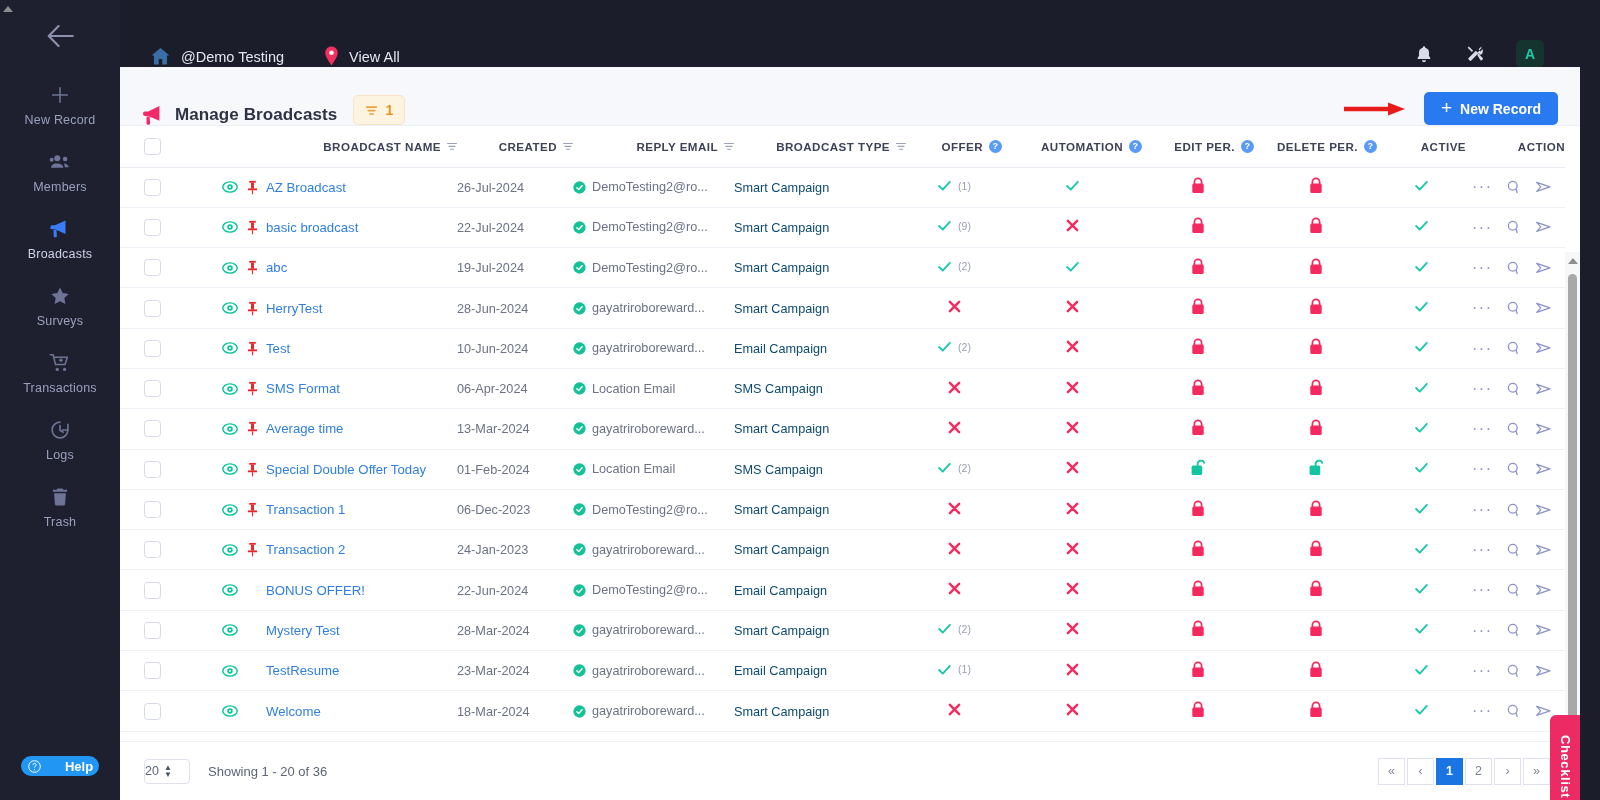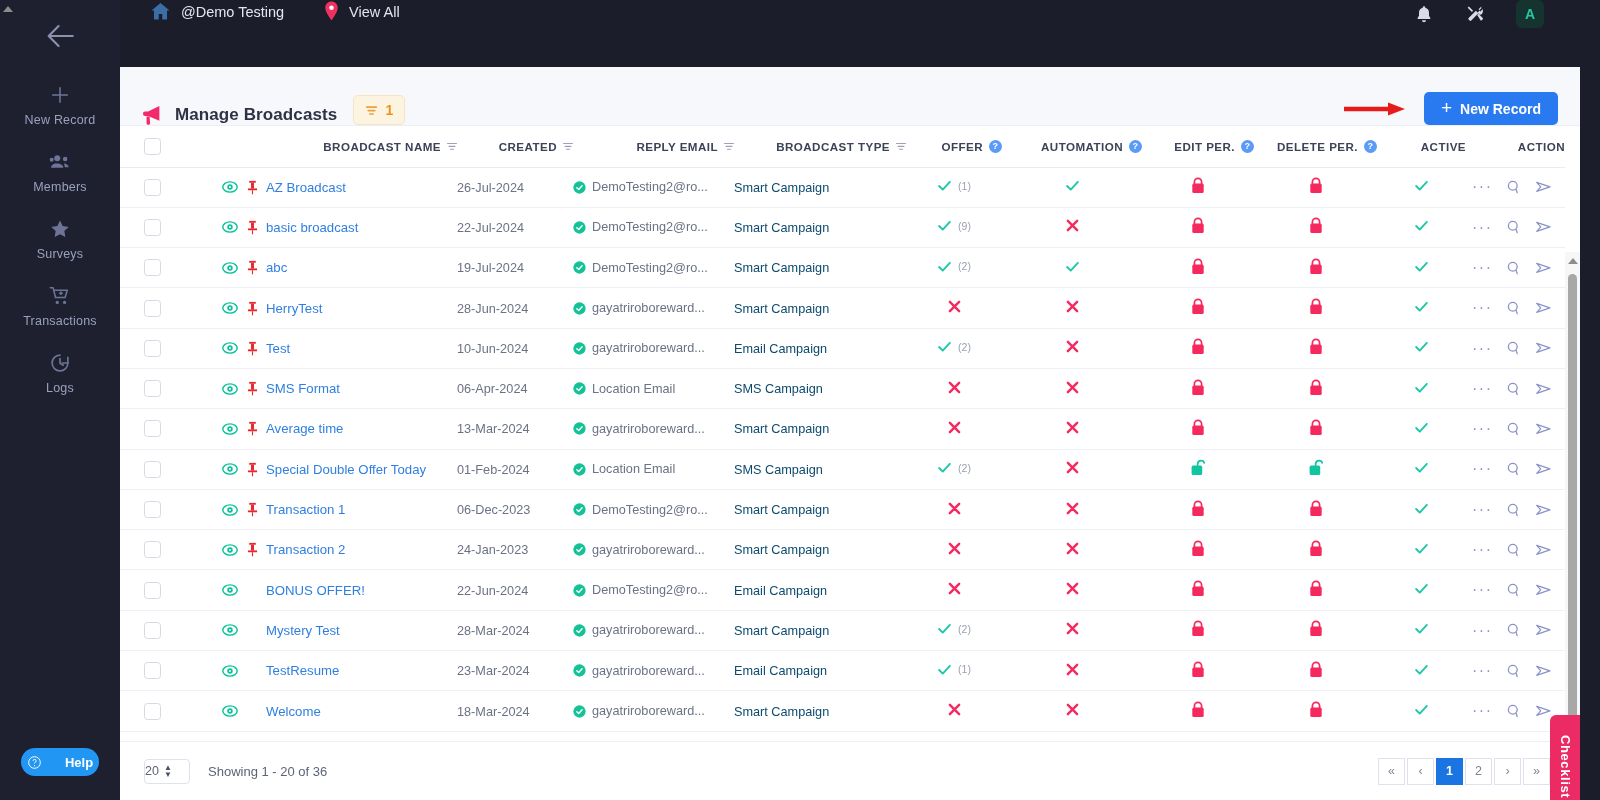--- a/index.html
+++ b/index.html
@@ -24,31 +24,31 @@
     display: flex; flex-direction: column; align-items: center; justify-content: center;
     gap: 7px; cursor: pointer; color: #868ba8;
   }
   .side-item .s-ico { height: 22px; display:flex; align-items:center; justify-content:center; }
   .side-item .s-ico svg { width: 22px; height: 22px; fill: #6d7495; }
   .side-item .s-lbl { font-size: 12.5px; letter-spacing: .2px; color: #9aa0bd; white-space: nowrap; }
   .side-item.active .s-ico svg { fill: #3b7cf6; }
   .side-item.active .s-lbl { color: #ced3e8; }
   #help-btn {
     position: absolute; left: 21px; bottom: 24px;
-    width: 78px; height: 28px; border-radius: 17px;
+    width: 78px; height: 20px; border-radius: 17px;
     background: #2196f3; color: #fff; font-size: 13px; font-weight: bold;
     display: flex; align-items: center; justify-content: center; gap: 23px;
     cursor: pointer;
   }
   #help-btn svg { width: 15px; height: 15px; fill: none; stroke: #fff; stroke-width: 1.6; }
 
   
   #topbar {
     position: absolute; left: 120px; top: 0; width: 1460px; height: 68px;
-    background: #1b1d2a; display: flex; align-items: flex-start;
+    background: #1b1d2a; display: flex; align-items: flex-end;
   }
   .tb-item { display:flex; align-items:center; gap: 9px; cursor: pointer; }
   #tb-home { margin-left: 29px; }
   #tb-home svg { width: 23px; height: 23px; fill: #3b6ea5; }
   #tb-home .t { color: #e4e6ef; font-size: 14.5px; }
   #tb-view { margin-left: 39px; }
   #tb-view svg { width: 17px; height: 23px; }
   #tb-view .t { color: #e4e6ef; font-size: 14.5px; }
   #tb-right { margin-left: auto; display: flex; align-items: center; gap: 31px; margin-right: 36px; }
   #tb-right svg { width: 20px; height: 20px; fill: #d9dbe6; cursor: pointer; }
@@ -206,20 +206,30 @@
           <span class="s-ico">
             <svg viewBox="0 0 24 24">
               <circle cx="9" cy="8" r="3.3"></circle>
               <circle cx="17.6" cy="8.8" r="2.5"></circle>
               <circle cx="2.9" cy="9.6" r="2.2"></circle>
               <path d="M2.4 18.2c0-2.8 3-4.6 6.6-4.6s6.6 1.8 6.6 4.6z"></path>
               <path d="M16.3 13.6c2.9.2 5.1 1.8 5.1 4.1h-4.2c0-1.6-.4-3-.9-4.1zM7.8 13.6c-2.9.2-5.3 1.8-5.3 4.1h4.4c0-1.6.4-3 .9-4.1z"></path>
             </svg>
           </span>
           <span class="s-lbl">Members</span>
+        </div>
+        <div class="side-item active">
+          <span class="s-ico">
+            <svg viewBox="0 0 24 24">
+              <path d="M3.6 8h2.9L18 2.6v14.8L6.5 12.4H3.6A2.2 2.2 0 011.4 10a2.2 2.2 0 012.2-2z"></path>
+              <path d="M5 12.8h3.1l.5 6.9a1.2 1.2 0 01-1.2 1.3H6.3a1.2 1.2 0 01-1.2-1.1z"></path>
+              <path d="M20 7.2a4 4 0 010 5.6" fill="none" stroke-width="1.6" stroke="inherit"></path>
+            </svg>
+          </span>
+          <span class="s-lbl">Broadcasts</span>
         </div>
         <div class="side-item">
           <span class="s-ico">
             <svg viewBox="0 0 24 24">
               <path d="M12 2.8l2.9 6 6.6.9-4.8 4.6 1.2 6.5L12 17.7l-5.9 3.1 1.2-6.5-4.8-4.6 6.6-.9z"></path>
             </svg>
           </span>
           <span class="s-lbl">Surveys</span>
         </div>
         <div class="side-item">
@@ -236,20 +246,29 @@
         <div class="side-item">
           <span class="s-ico">
             <svg viewBox="0 0 24 24">
               <path d="M12 3.4a8.6 8.6 0 108.6 8.6" fill="none" stroke="#6d7495" stroke-width="1.8" stroke-linecap="round"></path>
               <path d="M20.6 12V5.9M20.6 12h-6" fill="none" stroke="#6d7495" stroke-width="1.8" stroke-linecap="round"></path>
               <path d="M12 7.2v5.2l3.6 2" fill="none" stroke="#6d7495" stroke-width="1.8" stroke-linecap="round"></path>
             </svg>
           </span>
           <span class="s-lbl">Logs</span>
         </div>
+        <div class="side-item">
+          <span class="s-ico">
+            <svg viewBox="0 0 24 24">
+              <path d="M9.2 2.6h5.6l.8 1.6h4.2v2.2H4.2V4.2h4.2z"></path>
+              <path d="M5.6 7.8h12.8l-.9 12.1a1.6 1.6 0 01-1.6 1.5H8.1a1.6 1.6 0 01-1.6-1.5z"></path>
+            </svg>
+          </span>
+          <span class="s-lbl">Trash</span>
+        </div>
       </div>
     <div id="help-btn">
       <svg viewBox="0 0 24 24">
         <circle cx="12" cy="12" r="9.3"></circle>
           <path d="M9.6 9.4a2.5 2.5 0 113.3 2.4c-.6.3-.9.8-.9 1.5v.4"></path>
           <circle cx="12" cy="17" r=".9" fill="#fff" stroke="none"></circle>
       </svg>
       <span>Help</span>
     </div>
   </div>

